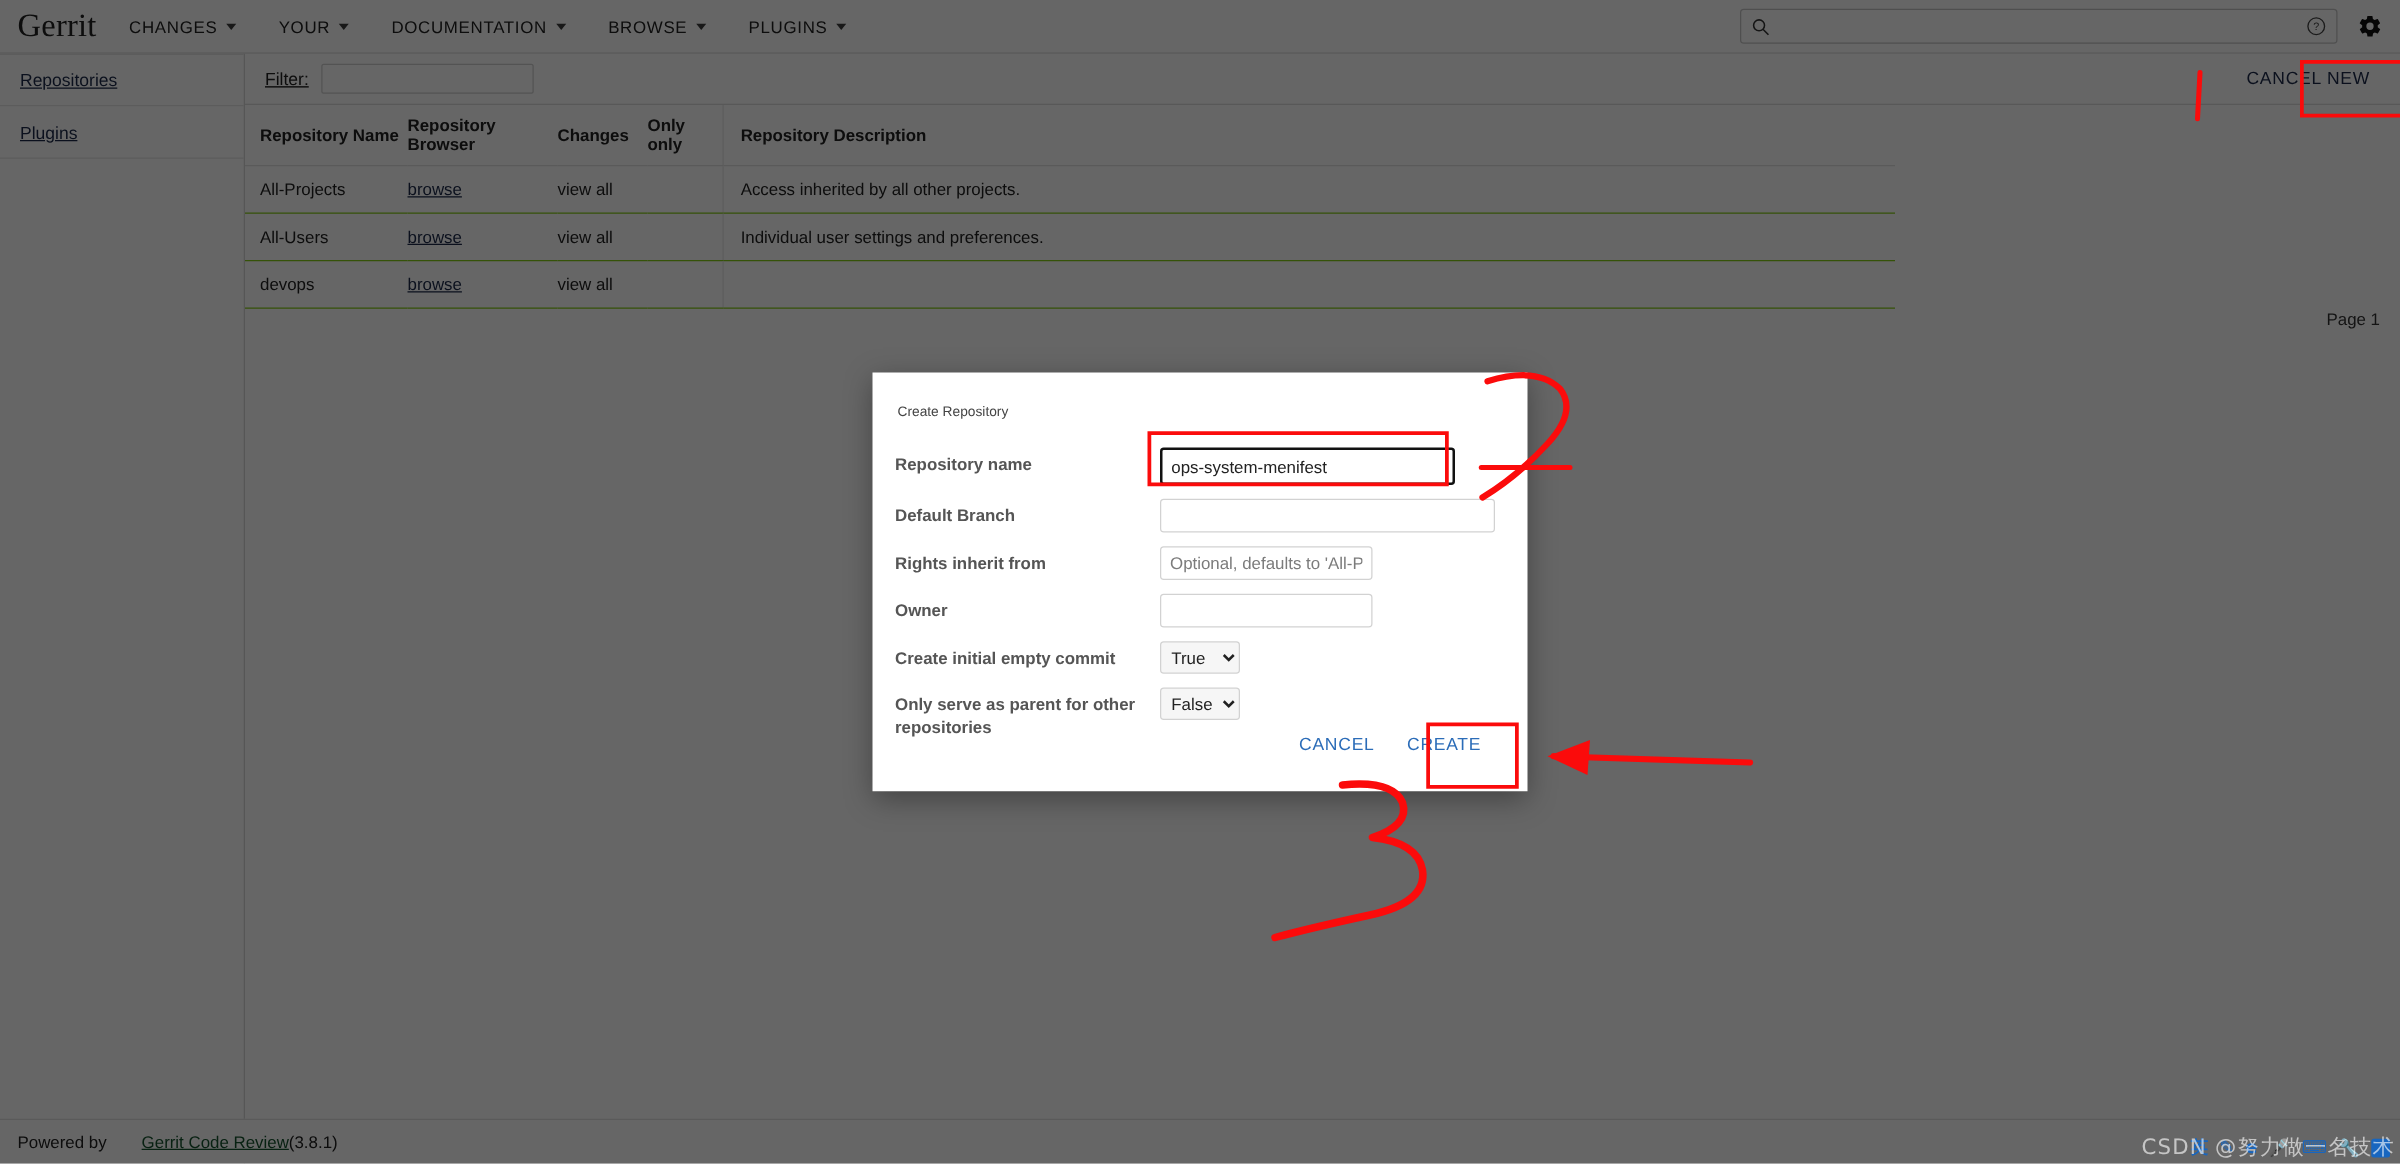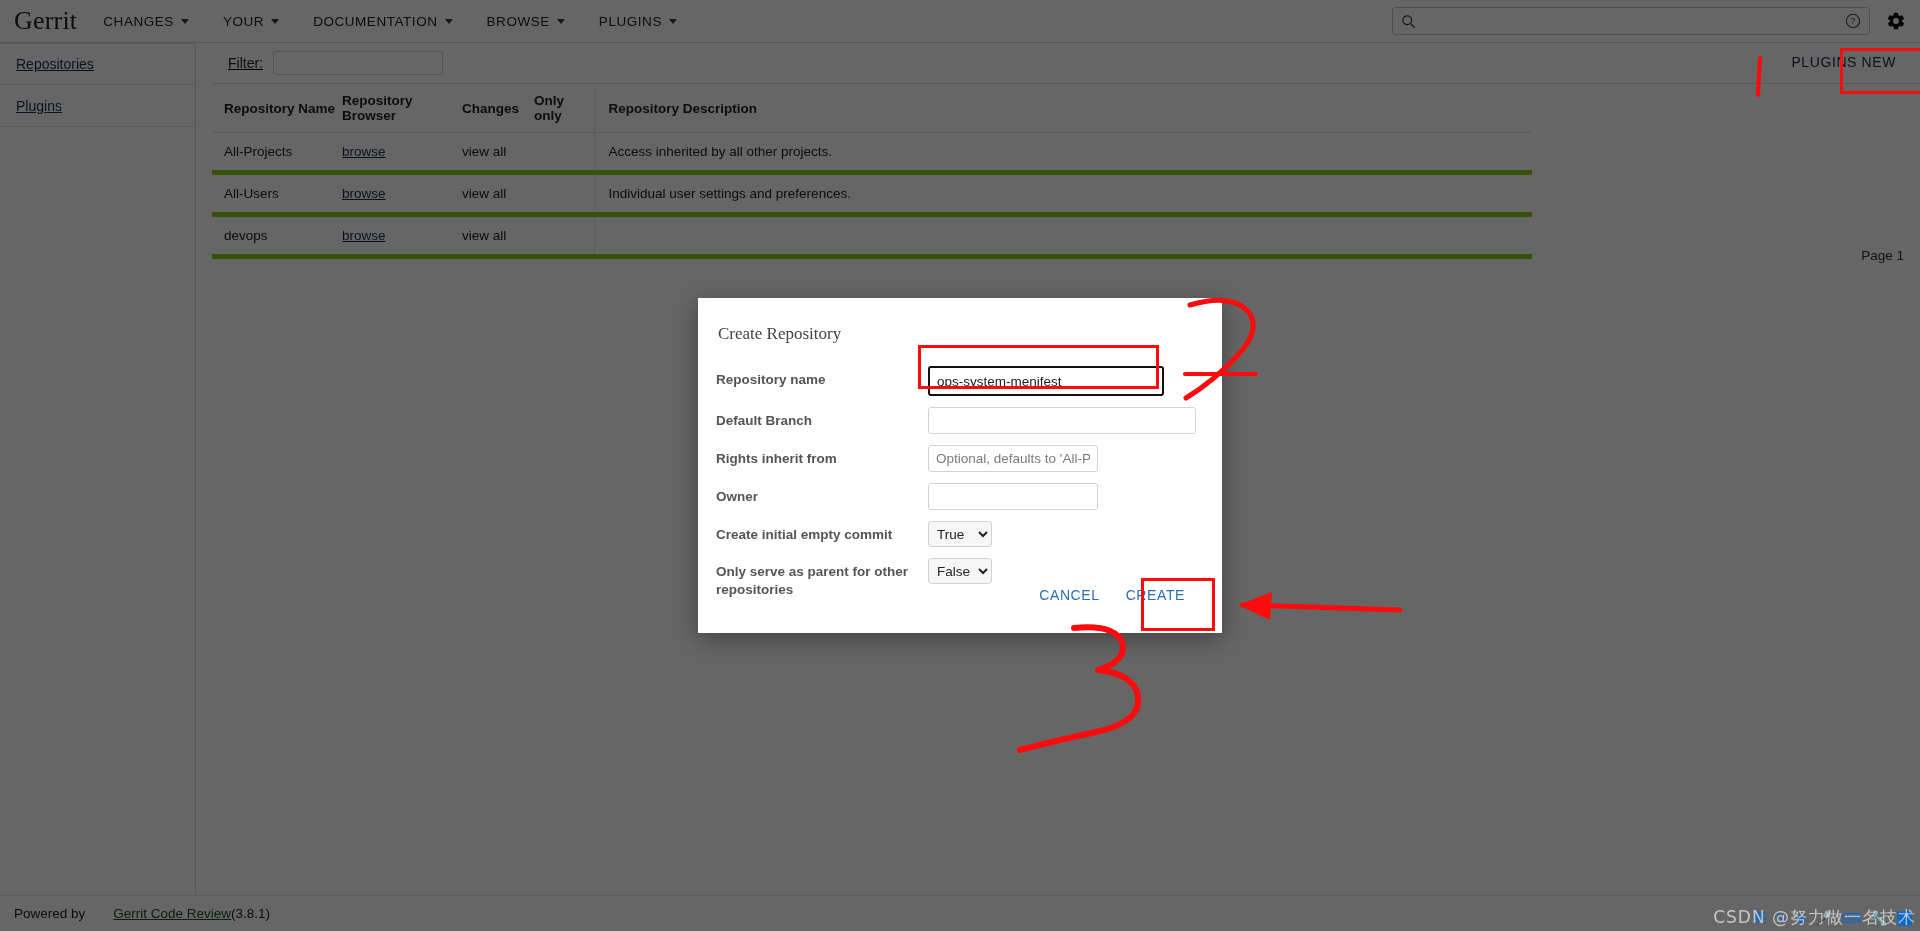--- a/index.html
+++ b/index.html
@@ -77,21 +77,21 @@
     flex: 1; font-size: 13px;
     font-family: "Liberation Sans", sans-serif;
     background: transparent;
     margin-left: 6px;
     color: #222;
   }
   .icon-svg { display:block; }
   .gear { cursor: pointer; }
 
   
-  .body-wrap { display: flex; height: calc(931px - 43px); gap: 16px; }
+  .body-wrap { display: flex; height: calc(931px - 43px); }
   .sidebar {
     width: 196px;
     border-right: 1px solid #d8d8d8;
     background: #fff;
     flex: 0 0 196px;
   }
   .side-item {
     height: 42px;
     display: flex; align-items: center;
     padding-left: 16px;
@@ -146,21 +146,21 @@
     font-size: 13.5px;
     font-weight: bold;
     color: #212121;
     padding: 9px 0 9px 0;
     border-bottom: 1px solid #e0e0e0;
   }
   table.repos td {
     font-size: 13.5px;
     color: #212121;
     padding: 11px 0;
-    border-bottom: 5px solid #84cc16;
+    border-bottom: 1px solid #84cc16;
   }
   .c-name   { width: 130px; padding-left: 12px !important; }
   .c-browser{ width: 120px; }
   .c-changes{ width: 72px; }
   .c-ro     { width: 60px; }
   .c-desc   { padding-left: 14px !important; border-left: 1px solid #e8e8e8; }
   table.repos a {
     color: #1c2a4a;
     text-decoration: underline;
     cursor: pointer;
@@ -194,24 +194,24 @@
   .modal {
     position: absolute;
     left: 698px; top: 298px;
     width: 524px; height: 335px;
     background: #fff;
     z-index: 60;
     box-shadow: 0 6px 22px rgba(0,0,0,.35);
     padding: 22px 26px 0 18px;
   }
   .modal-title {
-    font-size: 17px;
+    font-size: 11px;
     color: #444;
     margin: 4px 0 22px 2px;
-    font-family: Liberation Serif, serif;
+    font-family: Liberation Sans, sans-serif;
   }
   .form-row {
     display: flex;
     align-items: flex-start;
     margin-bottom: 11px;
   }
   .form-label {
     width: 212px;
     flex: 0 0 212px;
     font-size: 13.5px;
@@ -358,21 +358,21 @@
       <div class="side-item">
         <a>Plugins</a>
       </div>
     </div>
 
     <div class="content">
 
       <div class="filterbar">
         <span class="filter-label">Filter:</span>
         <input class="filter-input" type="text" placeholder="" style="">
-        <div class="create-new">PLUGINS NEW</div>
+        <div class="create-new">CANCEL NEW</div>
       </div>
 
       <table class="repos">
         <thead>
           <tr>
             <th class="c-name">Repository Name</th>
             <th class="c-browser">Repository Browser</th>
             <th class="c-changes">Changes</th>
             <th class="c-ro">Only only</th>
             <th class="c-desc">Repository Description</th>

